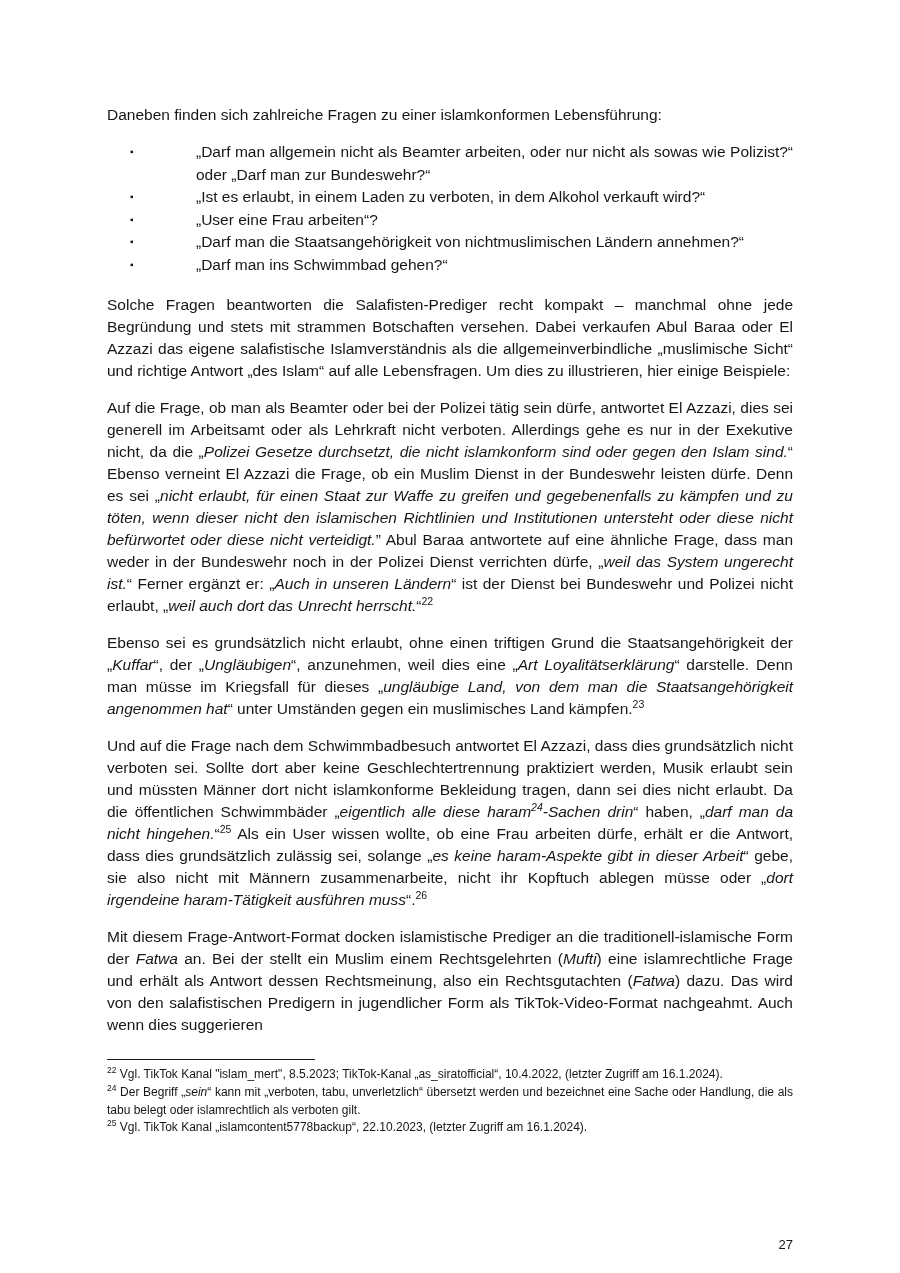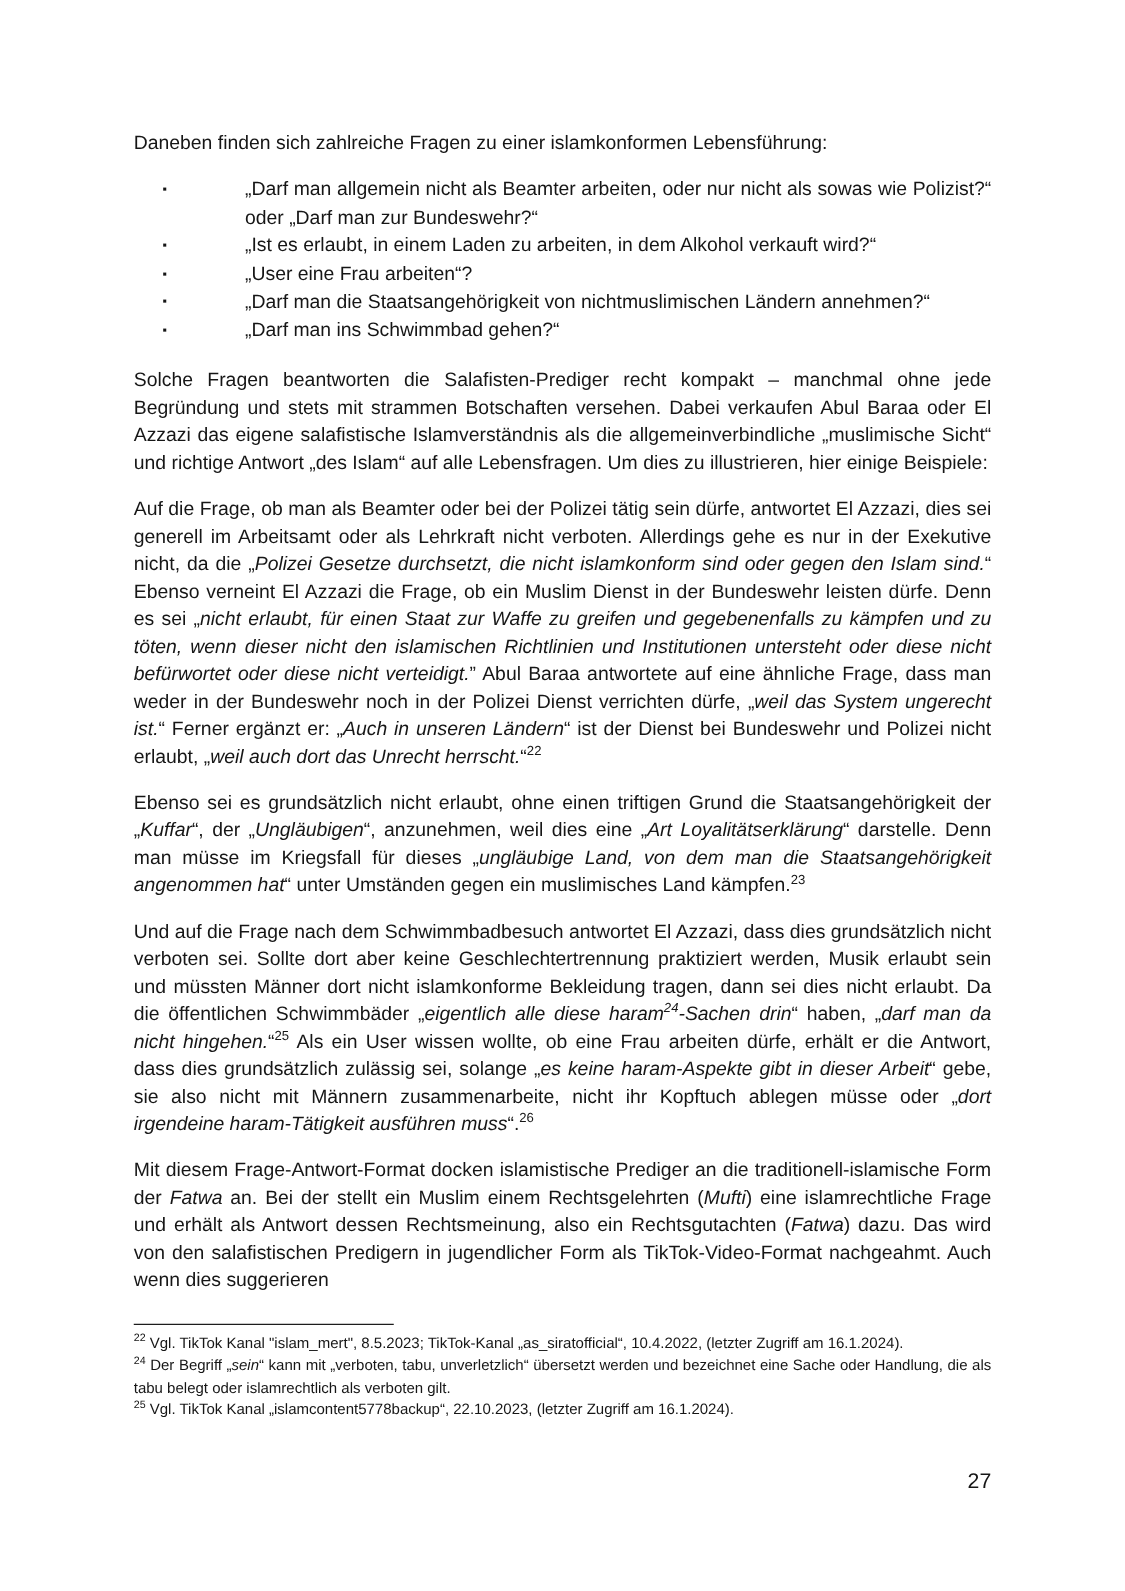--- a/index.html
+++ b/index.html
@@ -69,41 +69,41 @@
   }
   .footnote {
     text-align: justify;
     hyphens: auto;
     -webkit-hyphens: auto;
   }
   .footnote sup { font-size: 8.5px; line-height: 0; }
   .page-number {
     position: absolute;
     right: 107px;
-    top: 1174px;
-    font-size: 17px;
+    top: 1234px;
+    font-size: 13px;
     line-height: 22px;
   }
 </style>
 </head>
 <body>
 
 <div class="page">
   <div class="content">
 
     <p class="body">Daneben finden sich zahlreiche Fragen zu einer islamkonformen Lebensführung:</p>
 
     <ul class="bullets">
       <li>
         <span class="bullet-marker">▪</span>
         <span class="bullet-text">„Darf man allgemein nicht als Beamter arbeiten, oder nur nicht als sowas wie Polizist?“ oder „Darf man zur Bundeswehr?“</span>
       </li>
       <li>
         <span class="bullet-marker">▪</span>
-        <span class="bullet-text">„Ist es erlaubt, in einem Laden zu arbeiten, in dem Alkohol verkauft wird?“</span>
+        <span class="bullet-text">„Ist es erlaubt, in einem Laden zu verboten, in dem Alkohol verkauft wird?“</span>
       </li>
       <li>
         <span class="bullet-marker">▪</span>
         <span class="bullet-text">„User eine Frau arbeiten“?</span>
       </li>
       <li>
         <span class="bullet-marker">▪</span>
         <span class="bullet-text">„Darf man die Staatsangehörigkeit von nichtmuslimischen Ländern annehmen?“</span>
       </li>
       <li>

